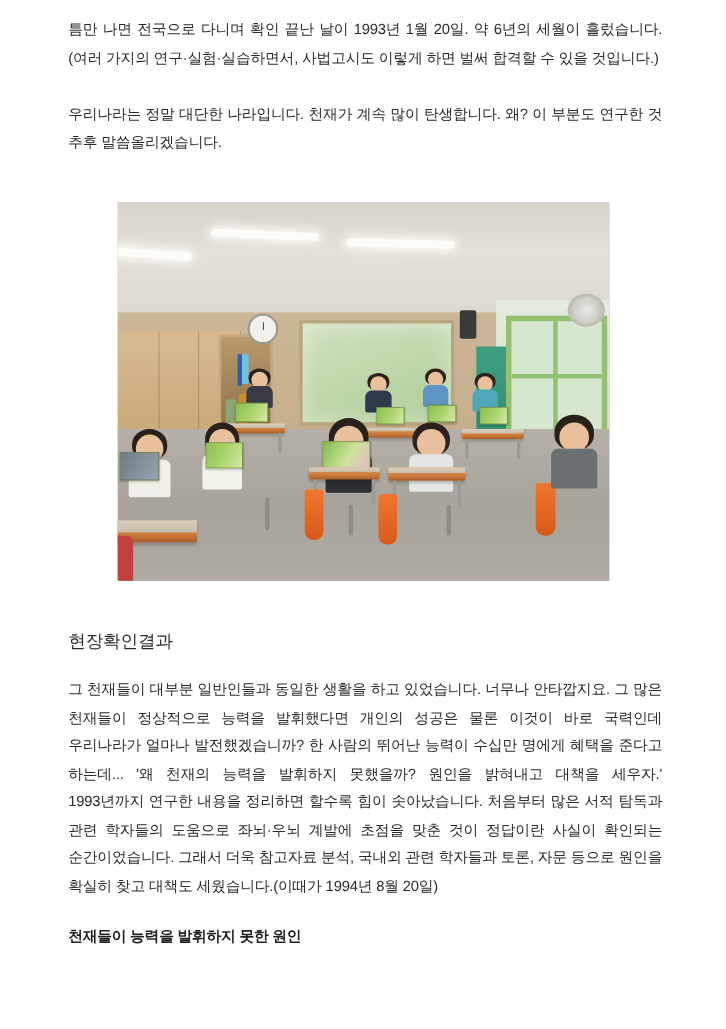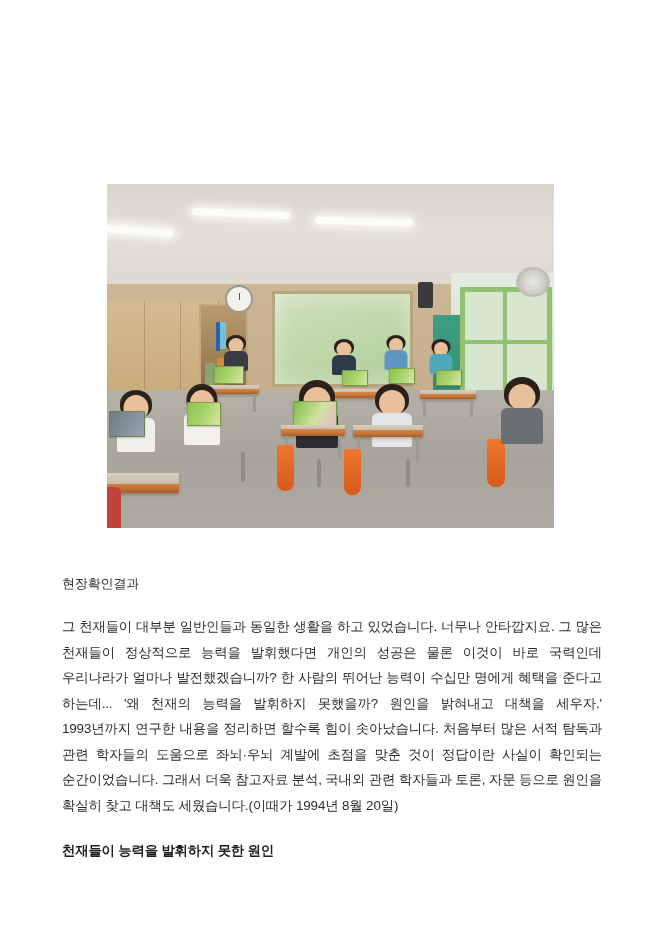--- a/index.html
+++ b/index.html
@@ -232,21 +232,21 @@
     font-size: 27px;
     font-weight: 700;
     letter-spacing: -1px;
   }
 
   
   .caption {
     position:absolute;
     left: 62px;
     top: 574px;
-    font-size: 13px;
+    font-size: 16px;
     line-height: 20px;
     letter-spacing: -0.15px;
     color: #2b2b2b;
   }
   .body-block {
     position:absolute;
     left: 62px;
     top: 614px;
     width: 540px;
   }
@@ -259,20 +259,25 @@
     letter-spacing: -0.2px;
     color: #1f1f1f;
     font-weight: 700;
   }
 </style>
 </head>
 <body>
 
 <div class="page">
 
+  <div class="content">
+    <p class="para">틈만 나면 전국으로 다니며 확인 끝난 날이 1993년 1월 20일. 약 6년의 세월이 흘렀습니다.(여러 가지의 연구·실험·실습하면서, 사법고시도 이렇게 하면 벌써 합격할 수 있을 것입니다.)</p>
+    <div class="gap-md"></div>
+    <p class="para">우리나라는 정말 대단한 나라입니다. 천재가 계속 많이 탄생합니다. 왜? 이 부분도 연구한 것 추후 말씀올리겠습니다.</p>
+  </div>
 
   <figure class="figure-wrap" style="margin:0;">
     <div class="photo">
 
       <div class="ceiling"></div>
       <div class="light l1"></div>
       <div class="light l2"></div>
       <div class="light l3"></div>
 
       <div class="wall-back"></div>

